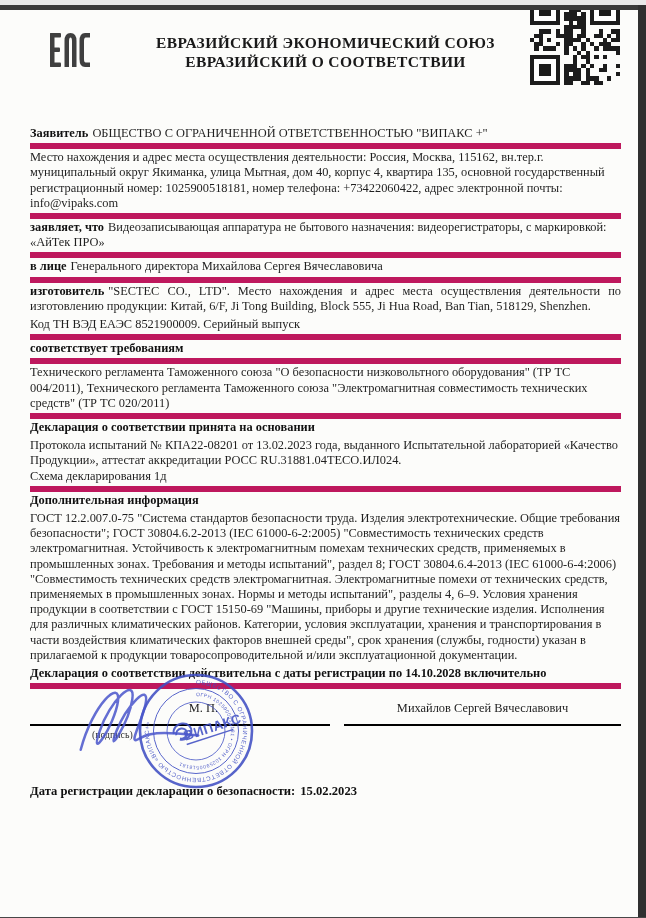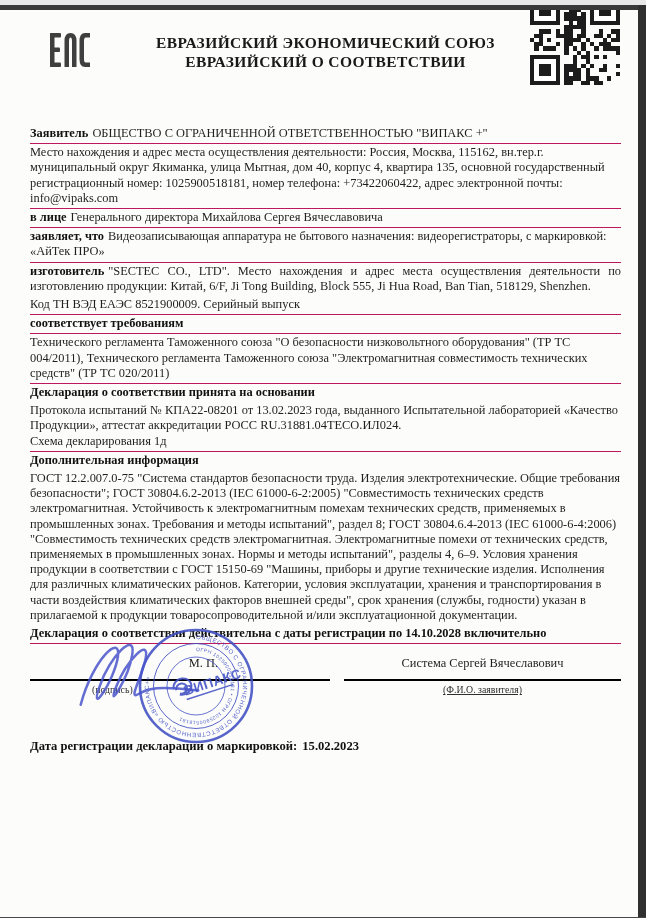--- a/index.html
+++ b/index.html
@@ -10,21 +10,21 @@
   }
   .edge-top{position:absolute;top:0;left:0;width:100%;height:5px;background:#3a3a3a;z-index:9;}
   .edge-right{position:absolute;top:0;right:0;width:8px;height:100%;background:#303030;z-index:9;}
   .edge-bottom{position:absolute;bottom:0;left:0;width:100%;height:6px;background:#474747;z-index:9;}
   .content{position:absolute;left:30px;right:25px;top:28px;font-size:12.4px;line-height:15.2px;}
   .doc-title{ text-align:center;font-weight:bold;font-size:15.5px;line-height:19px;letter-spacing:.4px;color:#191919;}
   .header-zone{position:relative;height:92px;}
   .eac-logo{position:absolute;left:20px;top:-12px;width:40px;height:58px;}
   .qr{position:absolute;right:-2px;top:-38px;width:96px;height:90px;}
   .row{padding:1px 0 2px 0;}
-  .rule{border-bottom:1px solid #be185d;}
+  .rule{border-bottom:6px solid #be185d;}
   .lead{font-weight:bold;color:#111;margin-right:4px;}
   .heading{font-weight:bold;color:#111;}
   .just{text-align:justify;}
   .sig-block{position:relative;height:84px;}
   .sig-cols{display:flex;padding-top:12px;}
   .sig-left{width:300px;}
   .sig-right{flex:1;margin-left:14px;}
   .sig-line{border-bottom:2px solid #000000;height:23px;}
   .sig-left .sig-line{ text-align:right;padding-right:112px;}
   .caption{font-size:9.8px;color:#2e2e2e;padding-top:1px;text-decoration:underline;}
@@ -205,25 +205,25 @@
 
     <div class="row rule">
       <span class="lead">Заявитель</span><span>ОБЩЕСТВО С ОГРАНИЧЕННОЙ ОТВЕТСТВЕННОСТЬЮ "ВИПАКС +"</span>
     </div>
 
     <div class="row rule">
       <span>Место нахождения и адрес места осуществления деятельности: Россия, Москва, 115162, вн.тер.г. муниципальный округ Якиманка, улица Мытная, дом 40, корпус 4, квартира 135, основной государственный регистрационный номер: 1025900518181, номер телефона: +73422060422, адрес электронной почты: info@vipaks.com</span>
     </div>
 
     <div class="row rule">
+      <span class="lead">заявляет, что</span><span>Видеозаписывающая аппаратура не бытового назначения: видеорегистраторы, с маркировкой: «АйТек ПРО»</span>
+    </div>
+
+    <div class="row rule">
       <span class="lead">в лице</span><span>Генерального директора Михайлова Сергея Вячеславовича</span>
-    </div>
-
-    <div class="row rule">
-      <span class="lead">заявляет, что</span><span>Видеозаписывающая аппаратура не бытового назначения: видеорегистраторы, с маркировкой: «АйТек ПРО»</span>
     </div>
 
     <div class="row just">
       <span class="lead">изготовитель</span><span>"SECTEC CO., LTD". Место нахождения и адрес места осуществления деятельности по изготовлению продукции: Китай, 6/F, Ji Tong Building, Block 555, Ji Hua Road, Ban Tian, 518129, Shenzhen.</span>
     </div>
 
     <div class="row rule">
       <span>Код ТН ВЭД ЕАЭС 8521900009. Серийный выпуск</span>
     </div>
 
@@ -250,22 +250,21 @@
 
     <div class="sig-block">
       <div class="sig-cols">
         <div class="sig-left">
           <div class="sig-line">
             <span>М. П.</span>
           </div>
           <div class="caption"><span class="cap-left">(подпись)</span></div>
         </div>
         <div class="sig-right">
-          <div class="sig-line">Система Сергей Вячеславович</div>
-          <div class="caption">(Ф.И.О. заявителя)</div>
+          <div class="sig-line">Михайлов Сергей Вячеславович</div>
         </div>
       </div>
 
       <div class="scribble">
         <svg viewBox="0 0 120 80" width="155" height="96">
           <path d="M6 64 C 16 26, 40 4, 37 24 C 34 44, 12 76, 22 48 C 30 24, 52 2, 49 22 C 46 42, 26 72, 36 48 C 44 28, 64 6, 60 26 C 56 44, 44 62, 56 54 C 66 48, 84 50, 104 52" fill="none" stroke="#4a56cc" stroke-width="2.1" stroke-linecap="round"></path>
         </svg>
       </div>
 
       <div class="stamp">
@@ -289,17 +288,17 @@
             <path d="M38 56 a 9 8 0 1 1 4 7 M40 58 a 5.5 5 0 1 1 2.5 4.2" fill="none" stroke="#4150c4" stroke-width="2"></path>
             <text x="47" y="66" font-size="13.5" font-weight="bold" fill="#4150c4" letter-spacing="0.5" font-family="'Liberation Sans',sans-serif">ВИПАКС</text>
             <path d="M47 70 L96 70" stroke="#4150c4" stroke-width="1.4"></path>
           </g>
         </svg>
       </div>
     </div>
 
 
     <div class="reg-line">
-      <span>Дата регистрации декларации о маркировкой:</span><span class="val">15.02.2023</span>
+      <span>Дата регистрации декларации о безопасности:</span><span class="val">15.02.2023</span>
     </div>
 
   </div>
 </div>
 
 </body></html>

